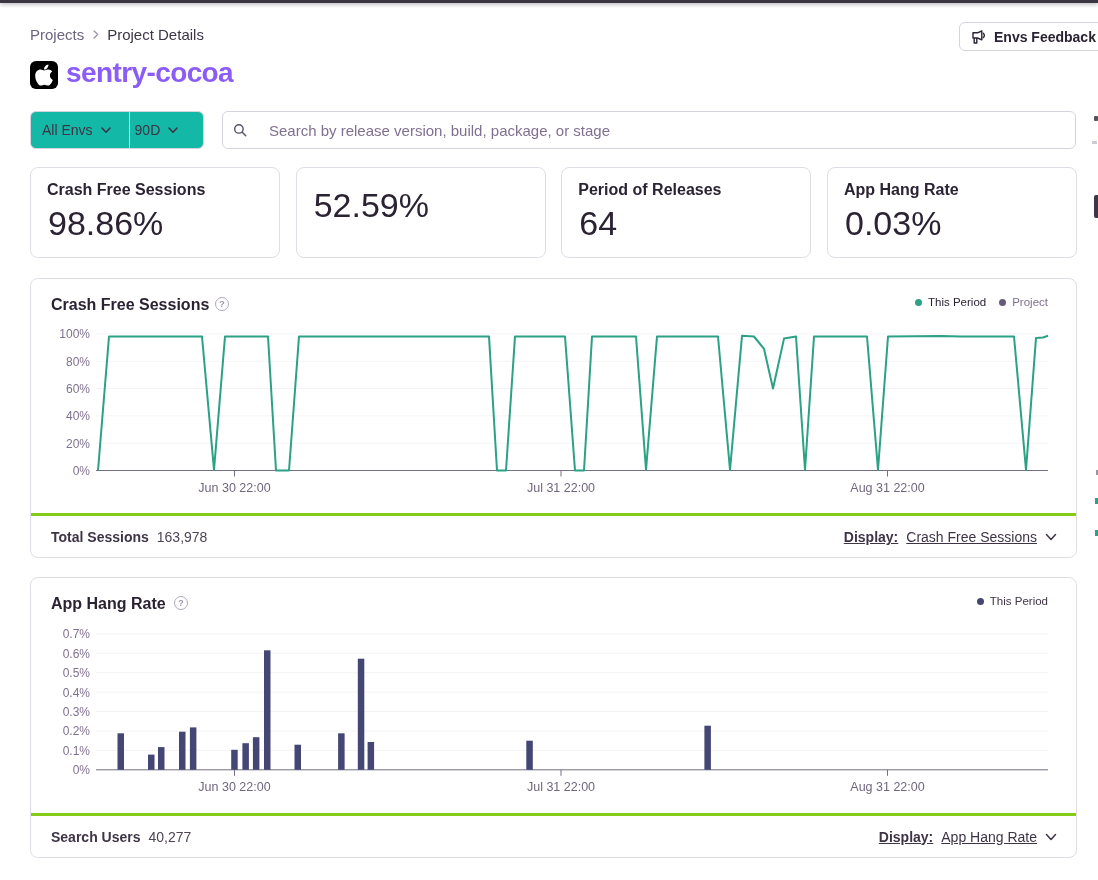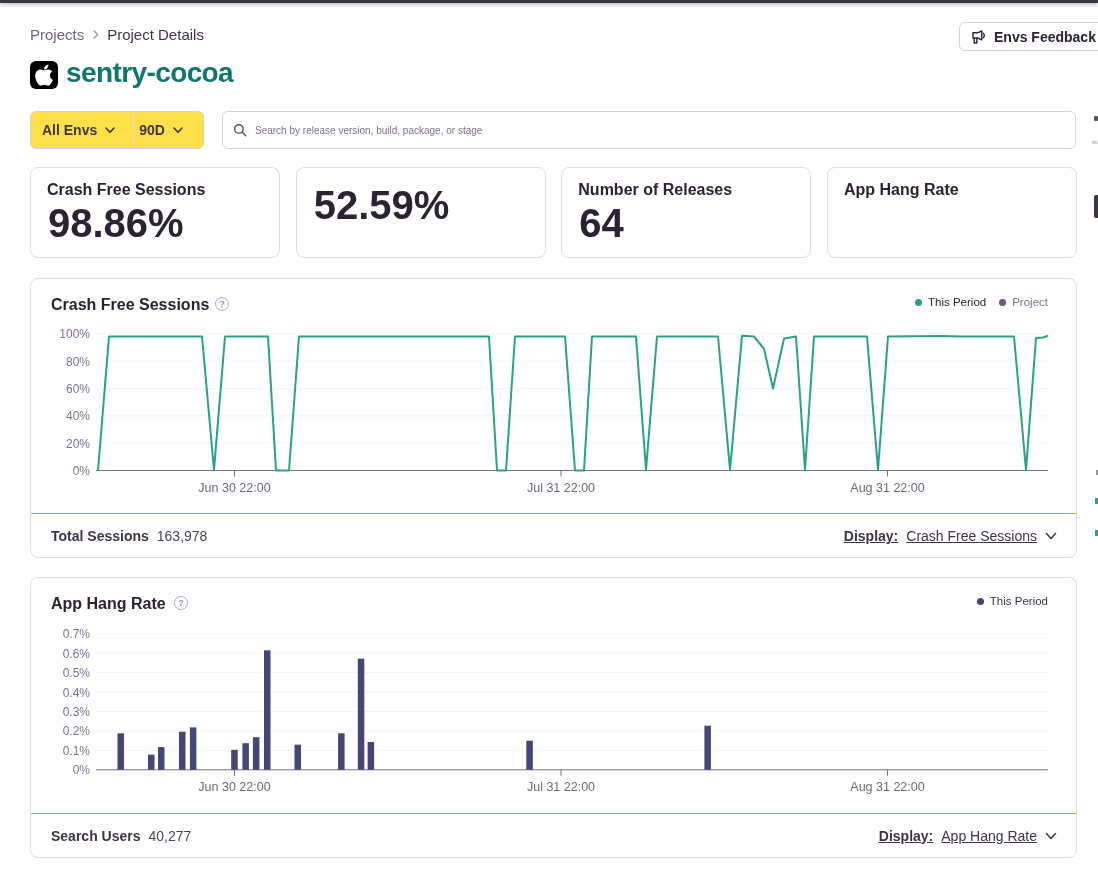--- a/index.html
+++ b/index.html
@@ -14,48 +14,48 @@
 .crumbs .lnk { color:#6f6480; }
 .crumbs .sep { margin:0 6px; display:inline-block; }
 
 .feedback { left:959px; top:22px; height:29px; width:160px; border:1px solid #d8d2df;
   border-radius:6px; display:flex; align-items:center; padding-left:12px;
   font-size:14px; font-weight:bold; color:#2b2233; background:#fff; }
 .feedback svg { margin-right:8px; }
 
 
 .appicon { left:30px; top:61px; width:28px; height:28px; background:#000; border-radius:6px; }
-.h1 { left:66px; top:57px; font-size:28px; font-weight:bold; color:#0f766e; letter-spacing:-0.6px; }
+.h1 { left:66px; top:57px; font-size:28px; font-weight:bold; color:#8b5cf6; letter-spacing:-0.6px; }
 
 
 .seg { left:30px; top:111px; width:174px; height:38px; border:1px solid #d8d2df; border-radius:6px;
-  display:flex; align-items:center; background:#fde047; font-weight:bold; font-size:14px; color:#3e3446; white-space:nowrap; }
+  display:flex; align-items:center; background:#14b8a6; font-weight:normal; font-size:14px; color:#3e3446; white-space:nowrap; }
 .seg .part { display:flex; align-items:center; padding:0 17px 0 11px; }
 .seg .part2 { display:flex; align-items:center; padding:0 19px 0 5px; }
 .seg .div { width:1px; height:36px; background:#ded9e4; flex:none; }
 .chev { display:inline-block; margin-left:7px; }
 .search { left:222px; top:111px; width:854px; height:38px; border:1px solid #d8d2df; border-radius:6px;
   display:flex; align-items:center; padding-left:10px; background:#fff; }
-.search .ph { color:#80708f; font-size:10px; margin-left:7px; }
+.search .ph { color:#80708f; font-size:15px; margin-left:21px; }
 
 
 .card { top:167px; width:250px; height:91px; border:1px solid #e0dce5; border-radius:8px; background:#fff; padding:13px 16px; }
 .card .t { font-size:16px; font-weight:bold; color:#2b2233; }
-.card .v { font-size:40px; line-height:44px; color:#2b2233; margin-top:2px; margin-left:1px;font-weight:bold; }
+.card .v { font-size:34px; line-height:44px; color:#2b2233; margin-top:2px; margin-left:1px; }
 
 
 .panel { left:30px; width:1047px; border:1px solid #e0dce5; border-radius:8px; background:#fff; }
 #p1 { top:278px; height:280px; }
 #p2 { top:577px; height:281px; }
 .ptitle { position:absolute; left:20px; top:17px; font-size:16px; font-weight:bold; color:#2b2233; }
 .qicon { position:absolute; top:18px; width:14px; height:14px; border:1.2px solid #b0a8bb; border-radius:50%;
   color:#9d94ab; font-size:9px; font-weight:bold; text-align:center; line-height:12px; }
 .legend { position:absolute; right:28px; top:295px; display:flex; align-items:center; font-size:11.5px;padding-left:40px; }
 .ldot { width:7px; height:7px; border-radius:50%; display:inline-block; margin-right:6px; }
-.pfoot { position:absolute; left:0; right:0; border-top:1px solid #84cc16; height:45px;
+.pfoot { position:absolute; left:0; right:0; border-top:3px solid #84cc16; height:45px;
   display:flex; align-items:center; justify-content:space-between; padding:0 18px 0 20px; font-size:14px; }
 .pfoot .lab { font-weight:bold; color:#3e3446; }
 .pfoot .val { color:#4d4455; margin-left:8px; }
 .pfoot .right { display:flex; align-items:center; color:#3e3446;text-decoration:underline; }
 
 
 .ea { position:absolute; }
 </style>
 </head>
 <body>
@@ -108,25 +108,26 @@
 </div>
 
 <div class="abs card" style="left:30px">
     <div class="t">Crash Free Sessions</div>
     <div class="v">98.86%</div>
   </div>
 <div class="abs card" style="left:295.7px">
     <div class="v">52.59%</div>
   </div>
 <div class="abs card" style="left:561.3px">
-    <div class="t">Number of Releases</div>
+    <div class="t">Period of Releases</div>
     <div class="v">64</div>
   </div>
 <div class="abs card" style="left:827px">
     <div class="t">App Hang Rate</div>
+    <div class="v">0.03%</div>
   </div>
 
 <div class="abs panel" id="p1">
   <div class="ptitle">Crash Free Sessions</div>
   <div class="qicon" style="left:184px">?</div>
   <div class="legend" style="right:28px; top:17px;">
     <span class="ldot" style="background:#2ba185"></span>
       <span style="color:#2b2233">This Period</span>
     <span class="ldot" style="background:#685b79; margin-left:13px"></span>
       <span style="color:#80708f">Project</span>

